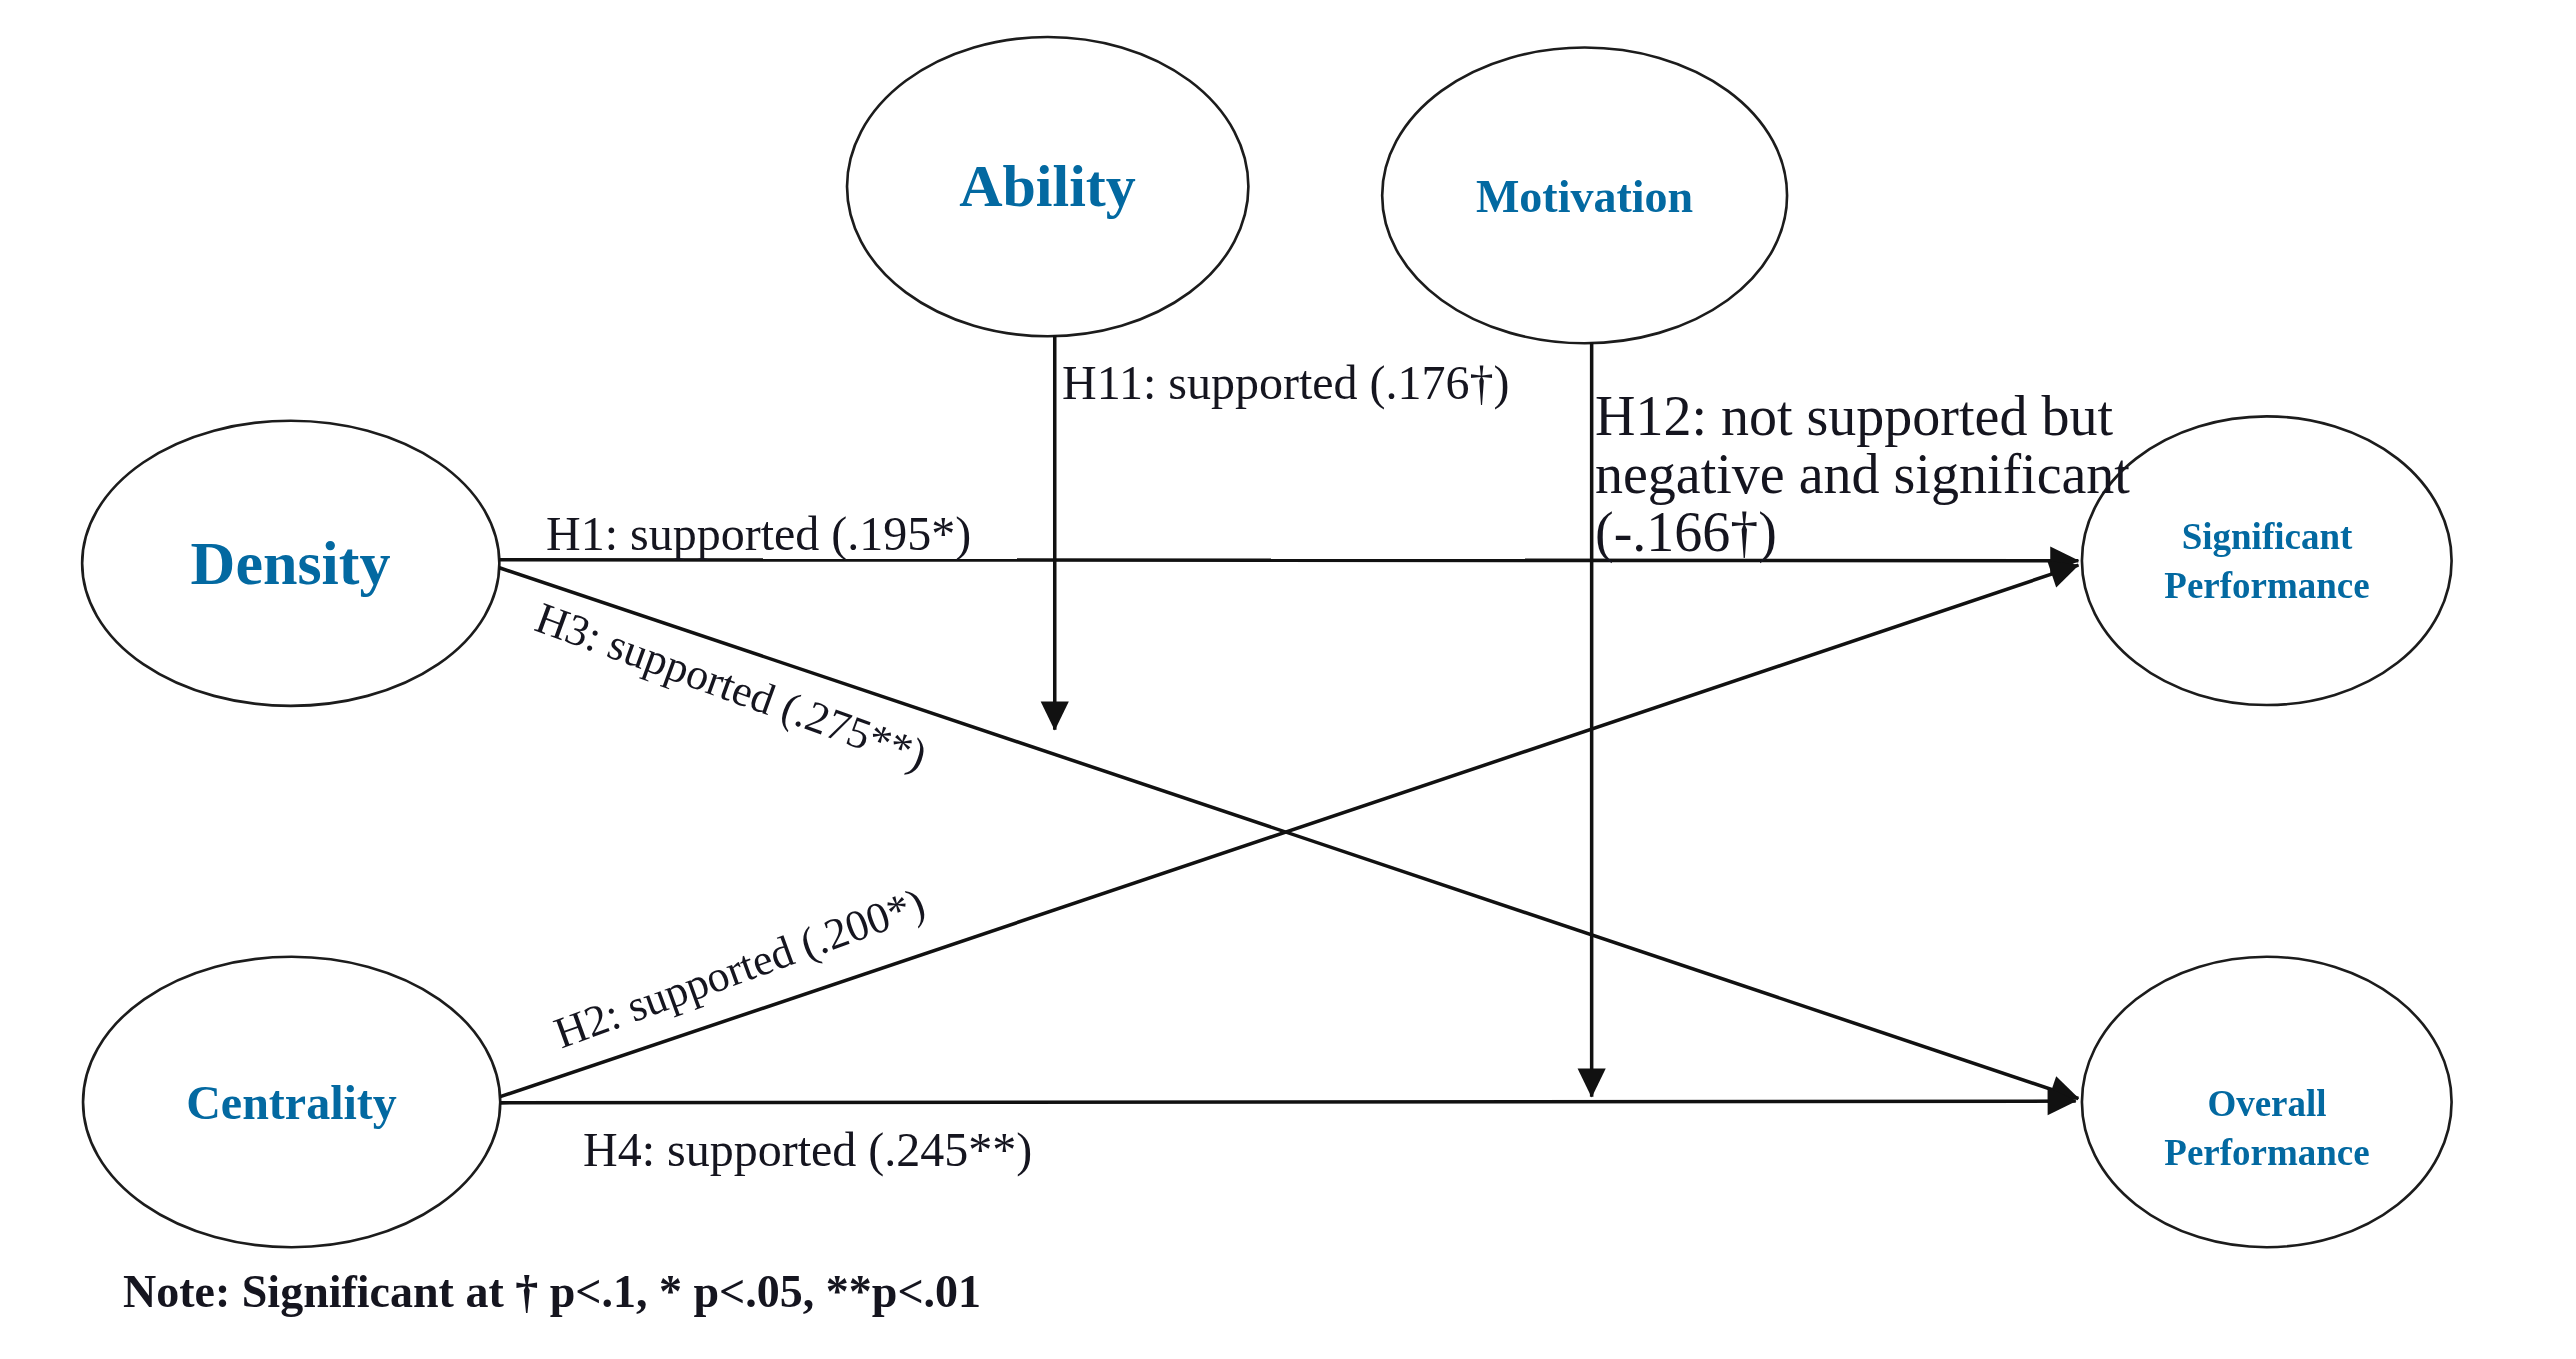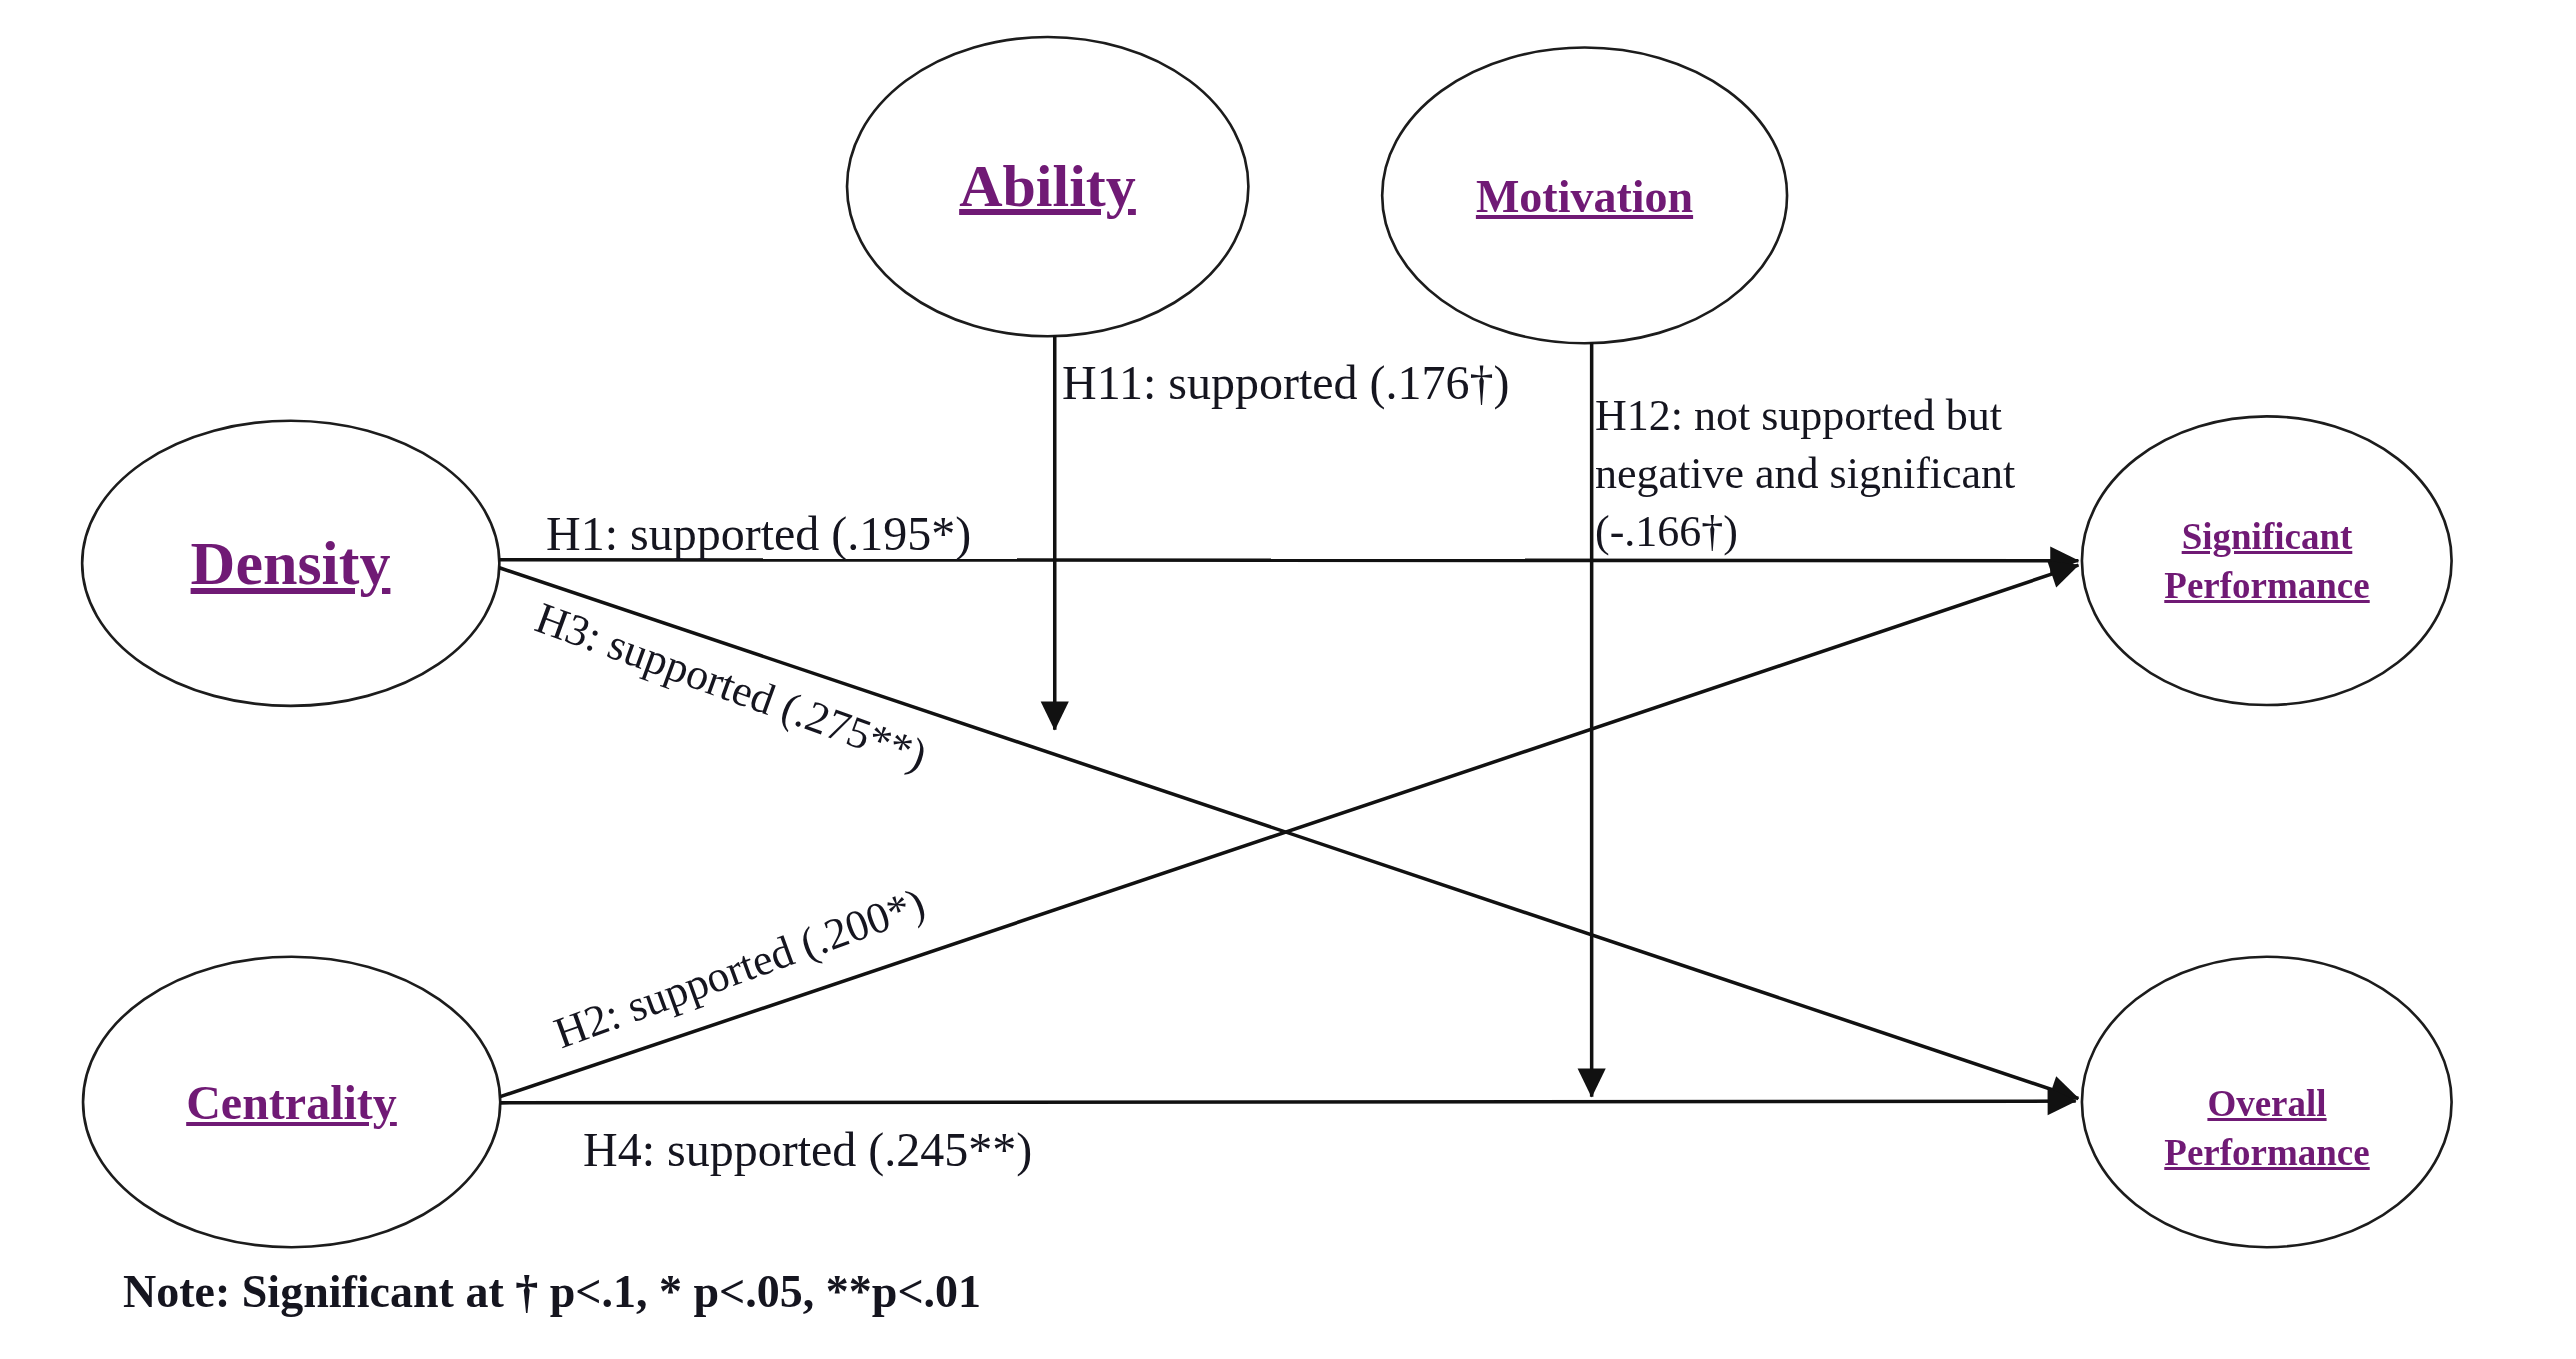--- a/index.html
+++ b/index.html
@@ -18,43 +18,42 @@
   #arrowhead-path { fill: #111111; stroke: none; }
 
   .node-label {
     position: absolute;
     display: flex;
     flex-direction: column;
     align-items: center;
     justify-content: center;
     text-align: center;
     font-weight: bold;
-    color: #701a75;
+    color: #0369a1;
     pointer-events: none;
-    text-decoration: underline;
   }
   .h-label {
     position: absolute;
     white-space: nowrap;
     color: #15151f;
     line-height: 1.12;
   }
   .rot { transform-origin: left top; }
 
   #lbl-ability     { left: 847px;  top: 37px;   width: 401px; height: 299px; font-size: 60px; }
   #lbl-motivation  { left: 1382px; top: 48px;   width: 405px; height: 296px; font-size: 46px; }
   #lbl-density     { left: 82px;   top: 421px;  width: 417px; height: 285px; font-size: 62px; }
   #lbl-centrality  { left: 83px;   top: 957px; width: 417px; height: 291px; font-size: 48px; }
   #lbl-convergence { left: 2082px; top: 416px;  width: 370px; height: 289px; font-size: 37px; line-height: 49px; }
   #lbl-overall     { left: 2082px; top: 982px; width: 370px; height: 291px; font-size: 37px; line-height: 49px; }
 
   #lbl-h1  { left: 546px;  top: 507px;  font-size: 48px; }
   #lbl-h11 { left: 1062px; top: 356px;  font-size: 48px; }
   #lbl-h4  { left: 556px;  top: 1123px; font-size: 48px; margin-left: 27px; }
-  #lbl-h12 { left: 1595px; top: 387px;  font-size: 44px; line-height: 58px; }
+  #lbl-h12 { left: 1595px; top: 387px;  font-size: 56px; line-height: 58px; }
   #lbl-h12 span { display: block; }
   #lbl-h3  { left: 546px;  top: 593px;  font-size: 44px; transform: rotate(20deg); }
   #lbl-h2  { left: 548px;  top: 1012px; font-size: 44px; transform: rotate(-20deg); }
 
   #lbl-note { left: 123px; top: 1266px; font-size: 46px; font-weight: bold; }
 </style>
 </head>
 <body>
 
 <div id="stage">

